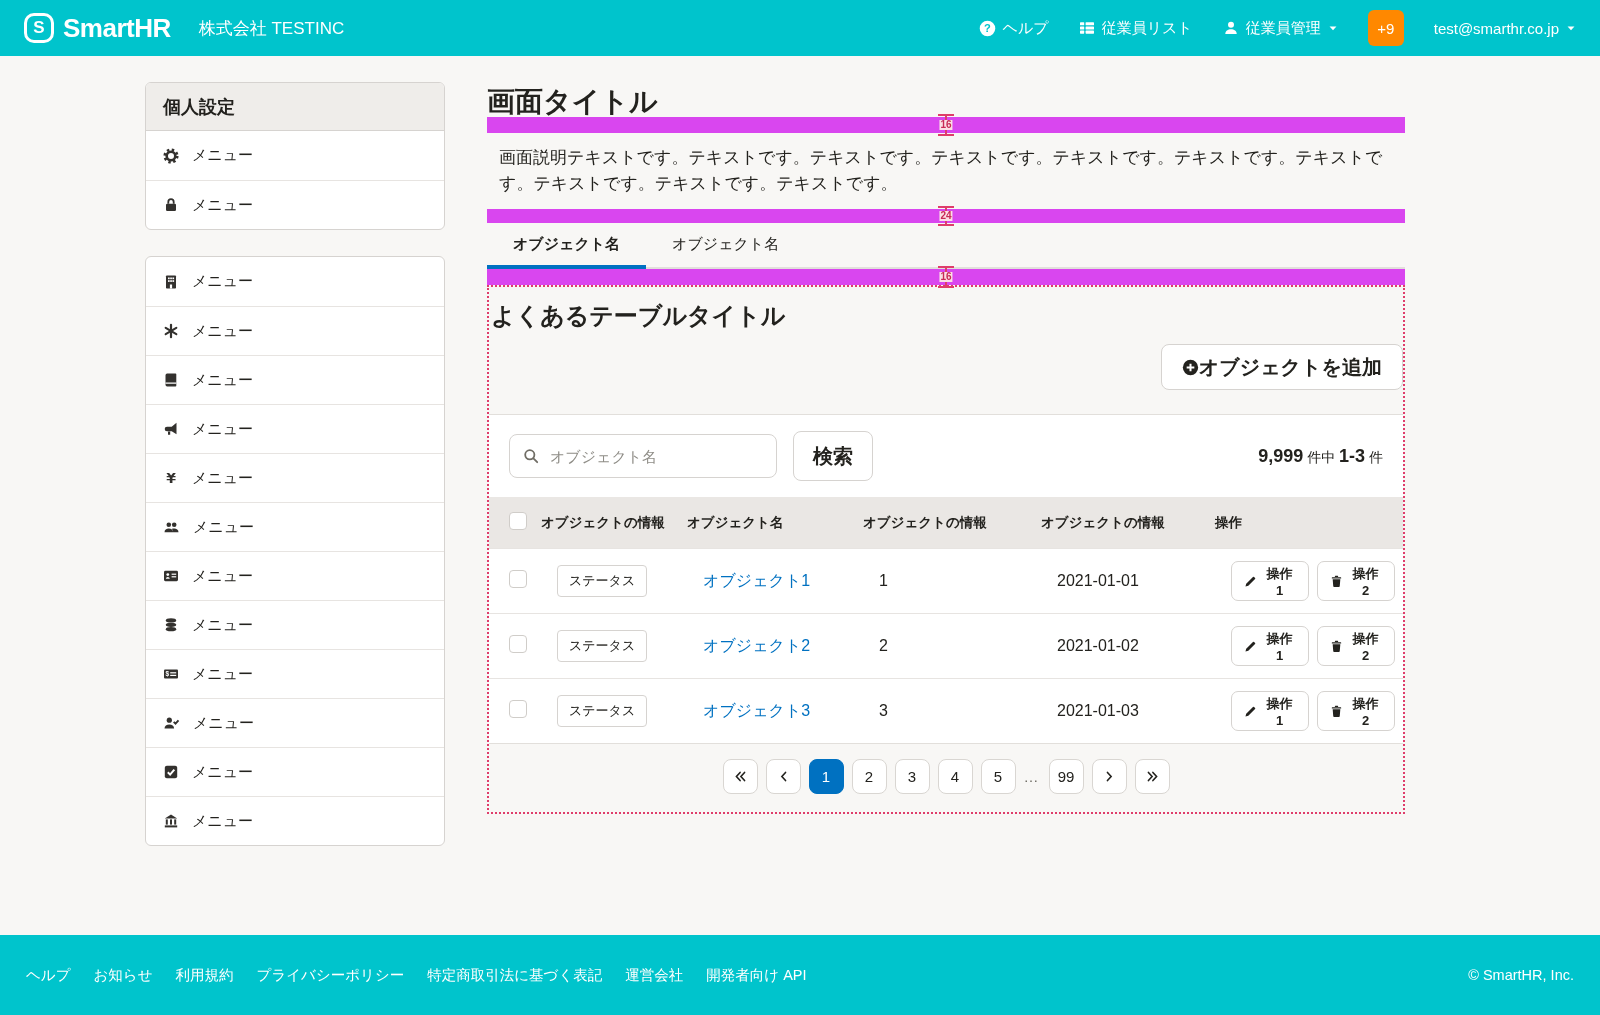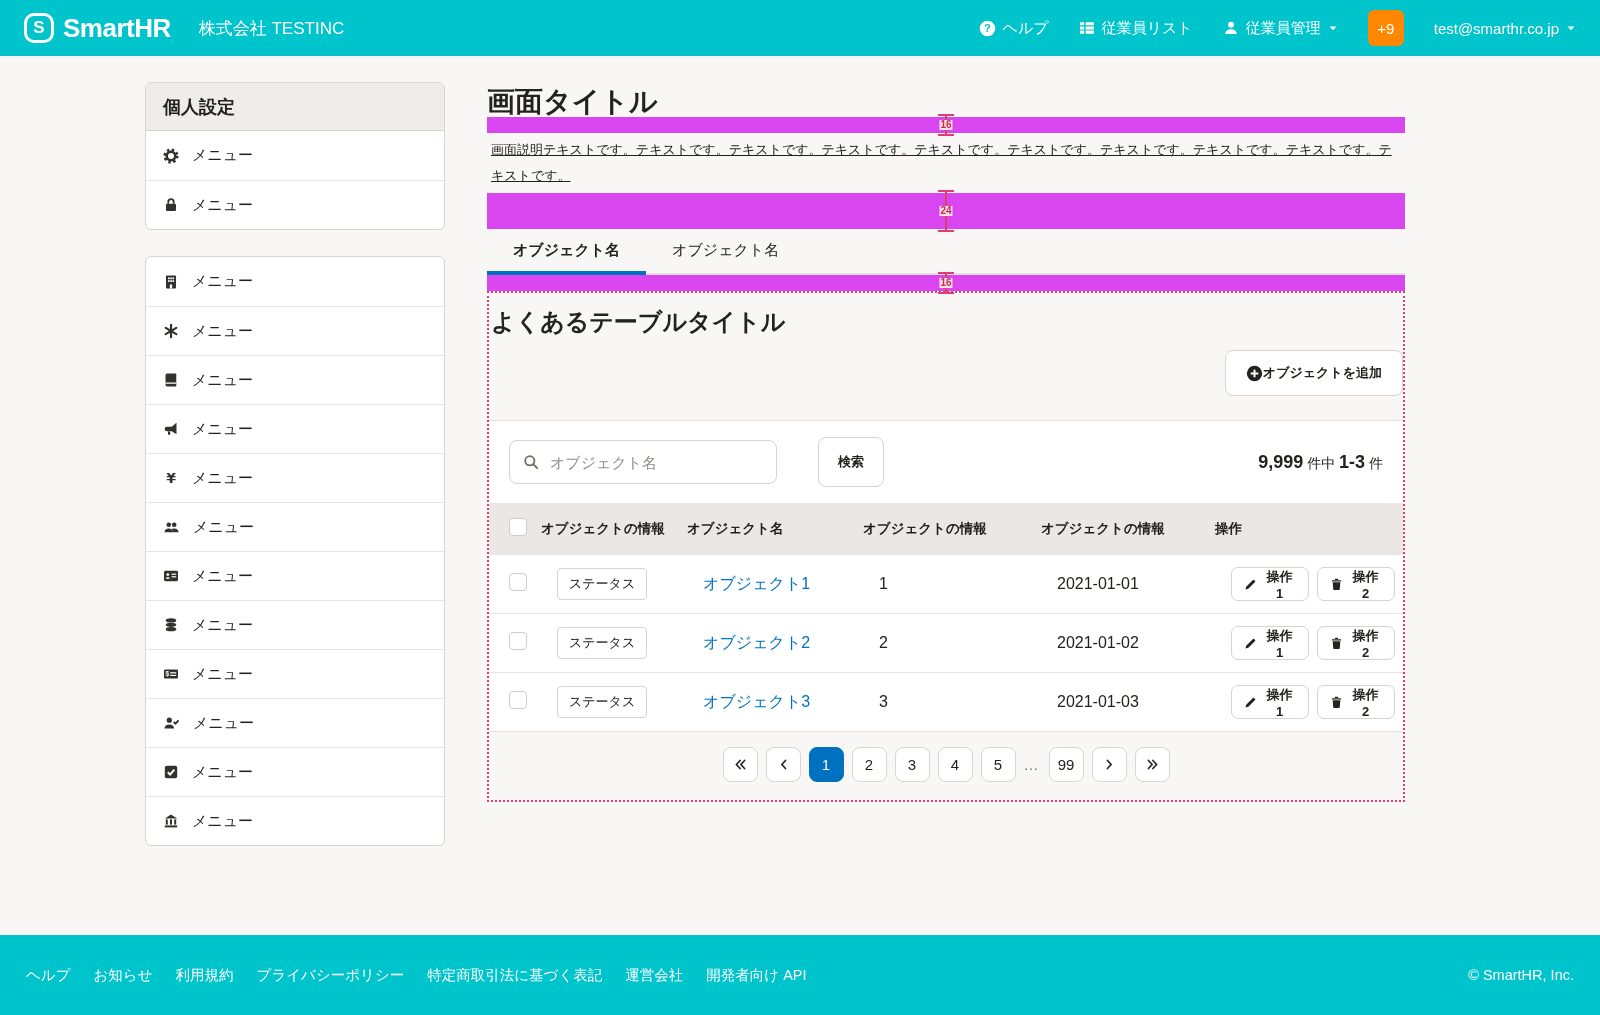--- a/index.html
+++ b/index.html
@@ -61,55 +61,55 @@
   }
   .ruler::before {
     content:""; position:absolute; left:50%; top:0; bottom:0; width:2px;
     background:#df3d6b; transform:translateX(-50%);
   }
   .ruler .num {
     position:absolute; top:50%; left:50%; transform:translate(-50%,-50%);
     background:#fbdfe5; padding:0 1px; color:#c92a56;
     font-size:10px; font-weight:700; line-height:1; z-index:1;
   }
-  .page-desc { margin:4px; font-size:13px; line-height:26px;text-decoration:underline; }
+  .page-desc { margin:12px; font-size:17px; line-height:26px; }
 
   .tabs { display:flex; border-bottom:2px solid #e2dfdb; margin-top:0; }
   .tab { padding:12px 26px 13px; font-size:15px; position:relative; cursor:pointer; color:#23221e; }
   .tab.active { font-weight:700; }
   .tab.active::after {
     content:""; position:absolute; left:0; right:0; bottom:-2px; height:4px; background:#0071c1;
   }
 
   .dotted-box { border:2px dotted #df3d6b; margin-top:0; padding-top:13px; }
   .box-title { margin:0 2px 12px; font-size:24px; font-weight:600; }
   .box-desc { margin:0 2px 22px; font-size:15px; line-height:26px; }
 
   .add-row { display:flex; justify-content:flex-end; padding:0 0 24px; }
   .btn {
     display:inline-flex; align-items:center; justify-content:center; gap:0;
     background:#fff; border:1px solid #d6d3d0; border-radius:8px;
-    font-size:13px; font-weight:700; color:#23221e; cursor:pointer;
+    font-size:20px; font-weight:700; color:#23221e; cursor:pointer;
     font-family:inherit;
   }
   .btn-add { height:46px; padding:0 20px; }
 
   .table-card { border-top:1px solid #e2dfdb; }
   .search-row { background:#fff; display:flex; align-items:center; gap:16px; padding:16px 20px; }
   .search-field {
     display:flex; align-items:center; gap:9px; width:268px; height:44px;
     background:#fff; border:1px solid #d6d3d0; border-radius:8px; padding:0 13px;
     color:#706d65;
   }
   .search-field input {
     border:none; outline:none; flex:1; font-size:15px; min-width:0;
     font-family:inherit; color:#23221e; background:transparent;
   }
   .search-field input::placeholder { color:#8f8d87; }
-  .btn-search { height:50px; padding:0 19px;margin-left:25px; }
+  .btn-search { height:50px; padding:0 19px; }
   .count { margin-left:auto; font-size:14px; white-space:nowrap; }
   .count b { font-size:18px; font-weight:700; }
 
   table.obj-table { width:100%; border-collapse:collapse; table-layout:fixed; }
   .obj-table thead th {
     background:#eae7e4; text-align:left; font-size:13.5px; font-weight:700;
     padding:15px 8px 15px 0; color:#23221e;
   }
   .obj-table td { background:#fff; padding:12px 8px 12px 16px; font-size:16px; border-top:1px solid #e7e4e1; }
   .obj-table th.col-check, .obj-table td.col-check { padding-left:20px; }
@@ -117,21 +117,21 @@
   .checkbox {
     width:18px; height:18px; border:1.5px solid #d0cdc9; border-radius:4px;
     background:#fff; display:inline-block; cursor:pointer;
   }
   .status-badge {
     display:inline-block; border:1px solid #d6d3d0; border-radius:4px;
     padding:6px 11px; font-size:13px; background:#fff;
   }
   .obj-link { color:#0071c1; text-decoration:none; cursor:pointer;text-align:center; }
   .row-actions { display:flex; gap:8px; }
-  .btn-action { height:34px; padding:0 12px; font-size:13px; border-radius:7px; gap:6px; }
+  .btn-action { height:40px; padding:0 12px; font-size:13px; border-radius:7px; gap:6px; }
 
   .pagination { display:flex; align-items:center; justify-content:center; gap:8px; padding:15px 0 18px; }
   .pg {
     min-width:35px; height:35px; padding:0 8px;
     display:flex; align-items:center; justify-content:center;
     background:#fff; border:1px solid #d9d6d2; border-radius:8px;
     font-size:15px; color:#23221e; cursor:pointer; font-family:inherit;
   }
   .pg.active { background:#0071c1; border-color:#0071c1; color:#fff; }
   .pg-ellipsis { color:#706d65; font-size:15px; letter-spacing:2px; }
@@ -369,21 +369,21 @@
   <h1 class="page-title">画面タイトル</h1>
 
   <div class="spacer" style="height:16px">
     <div class="ruler">
         <span class="num">16</span>
       </div>
   </div>
 
   <p class="page-desc">画面説明テキストです。テキストです。テキストです。テキストです。テキストです。テキストです。テキストです。テキストです。テキストです。テキストです。</p>
 
-  <div class="spacer" style="height:36px">
+  <div class="spacer" style="height:14px">
     <div class="ruler">
         <span class="num">24</span>
       </div>
   </div>
 
   <div class="tabs">
     <div class="tab active">オブジェクト名</div>
     <div class="tab">オブジェクト名</div>
   </div>
 

